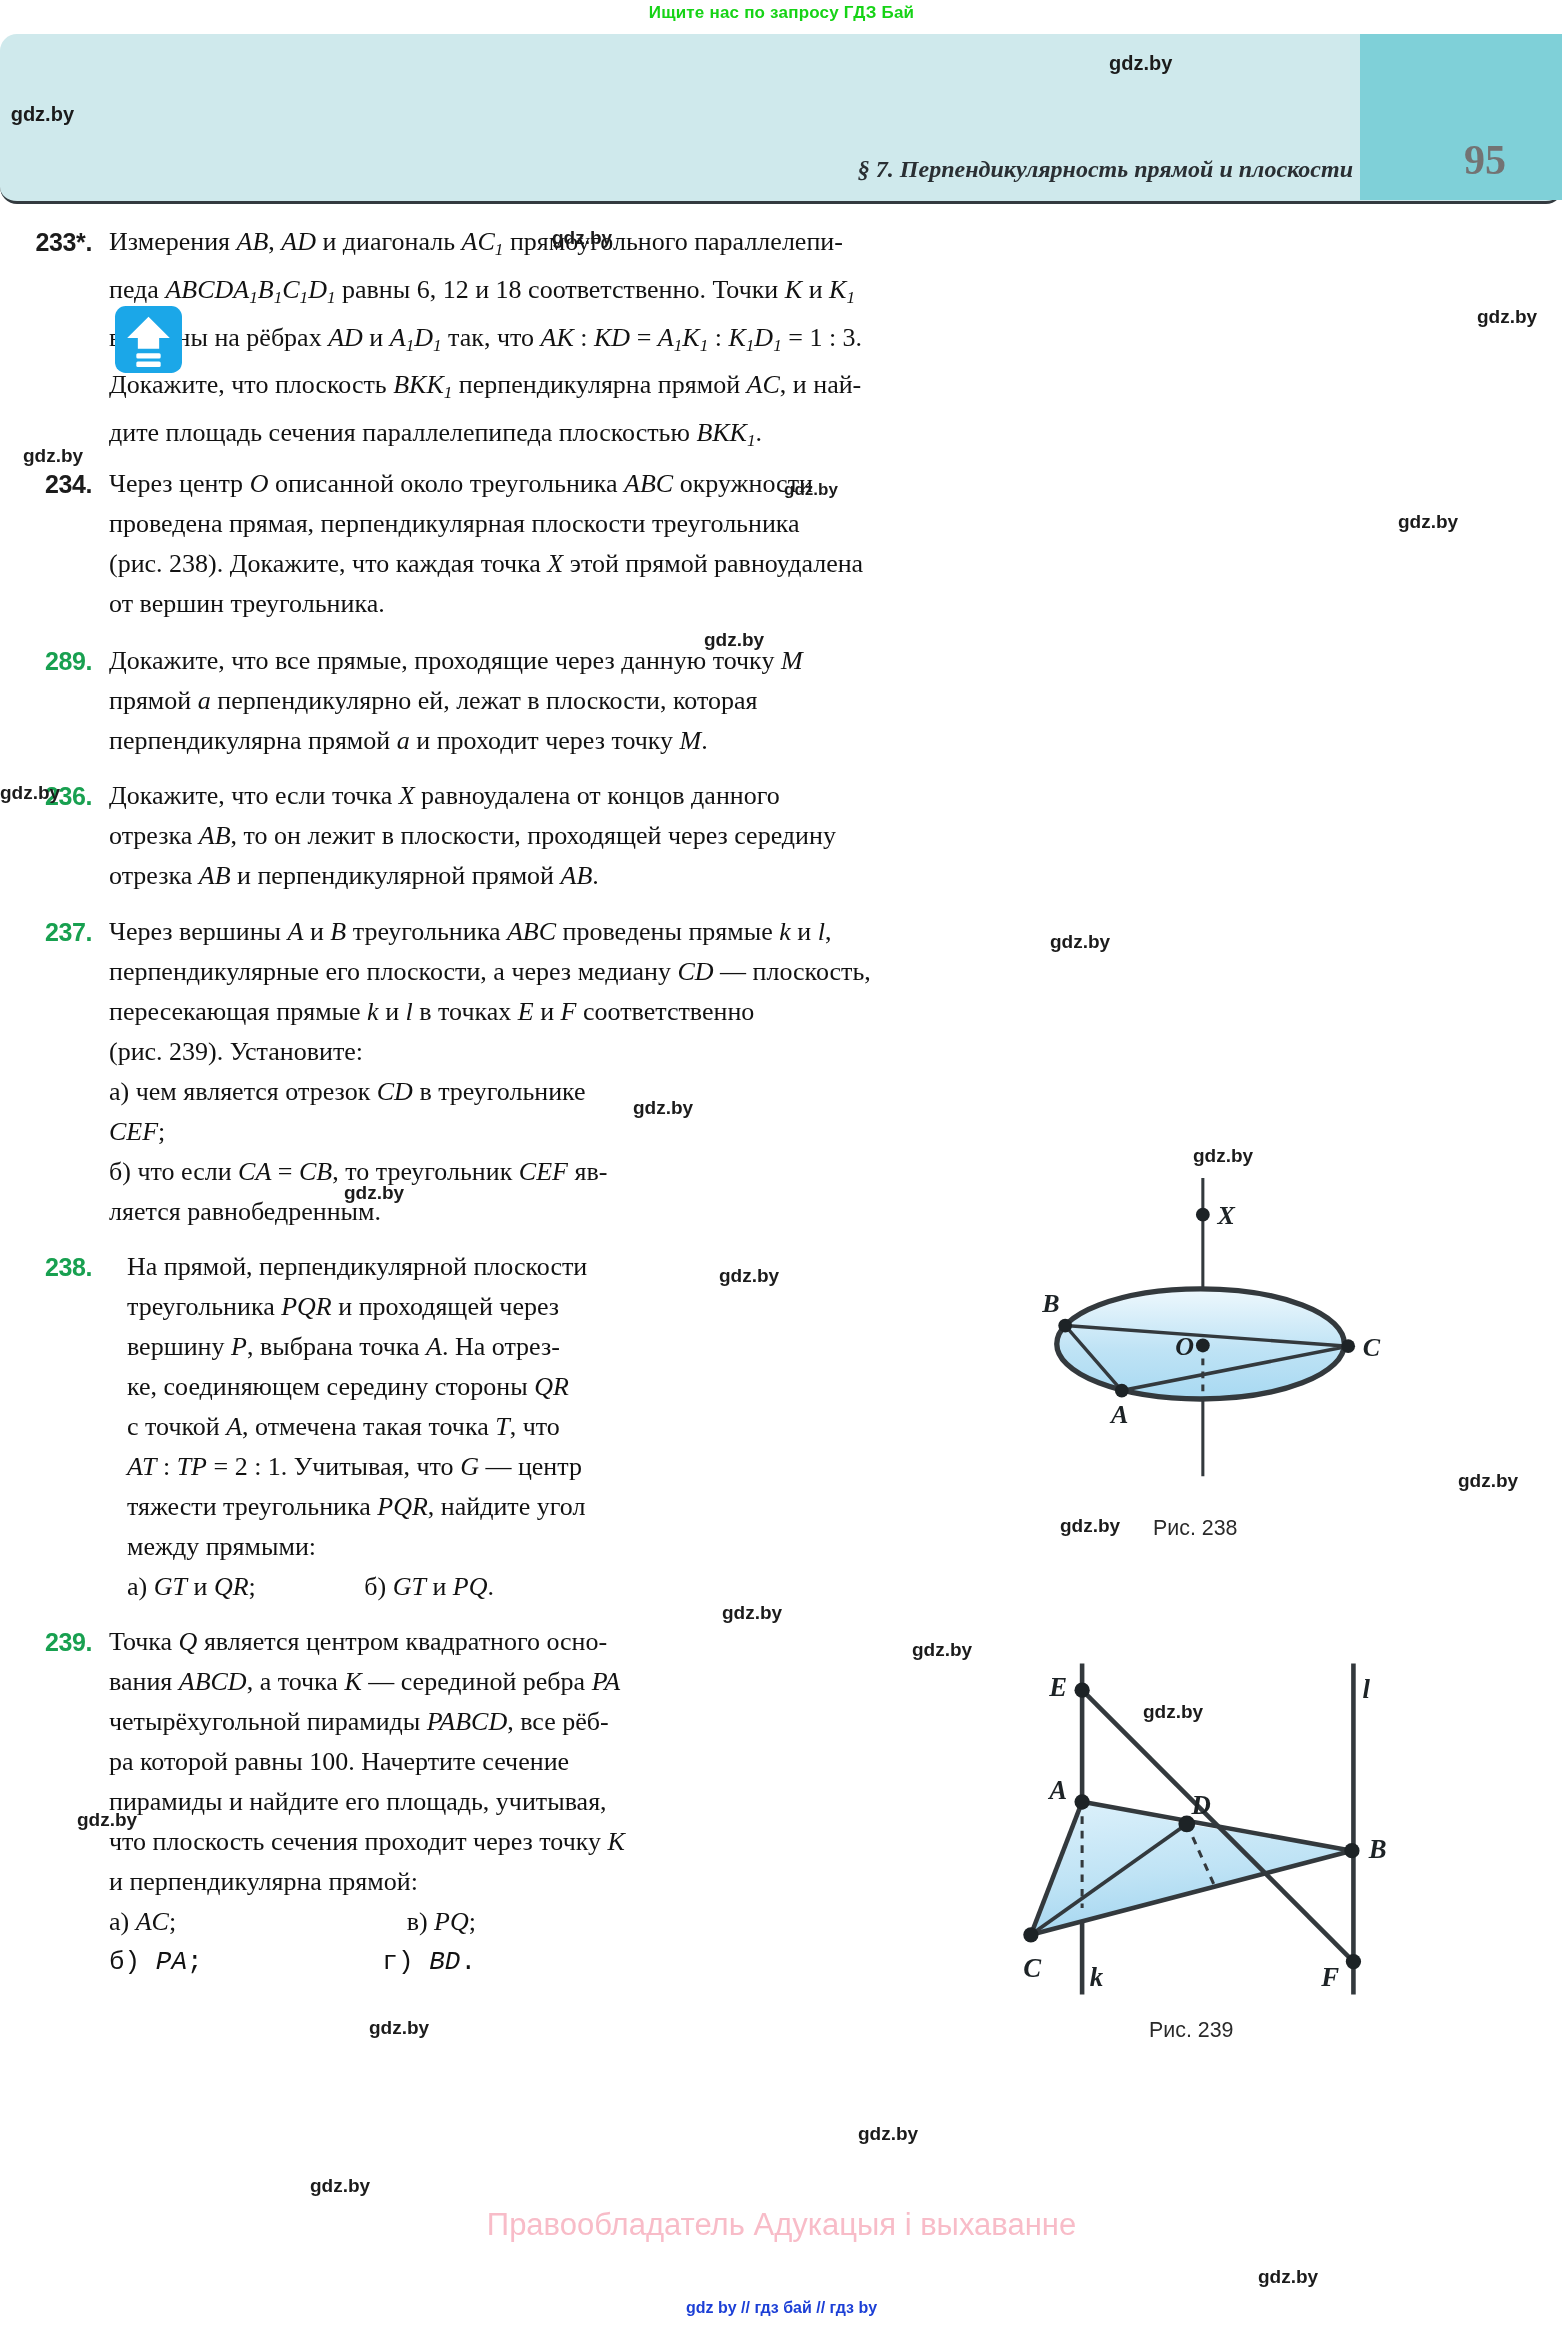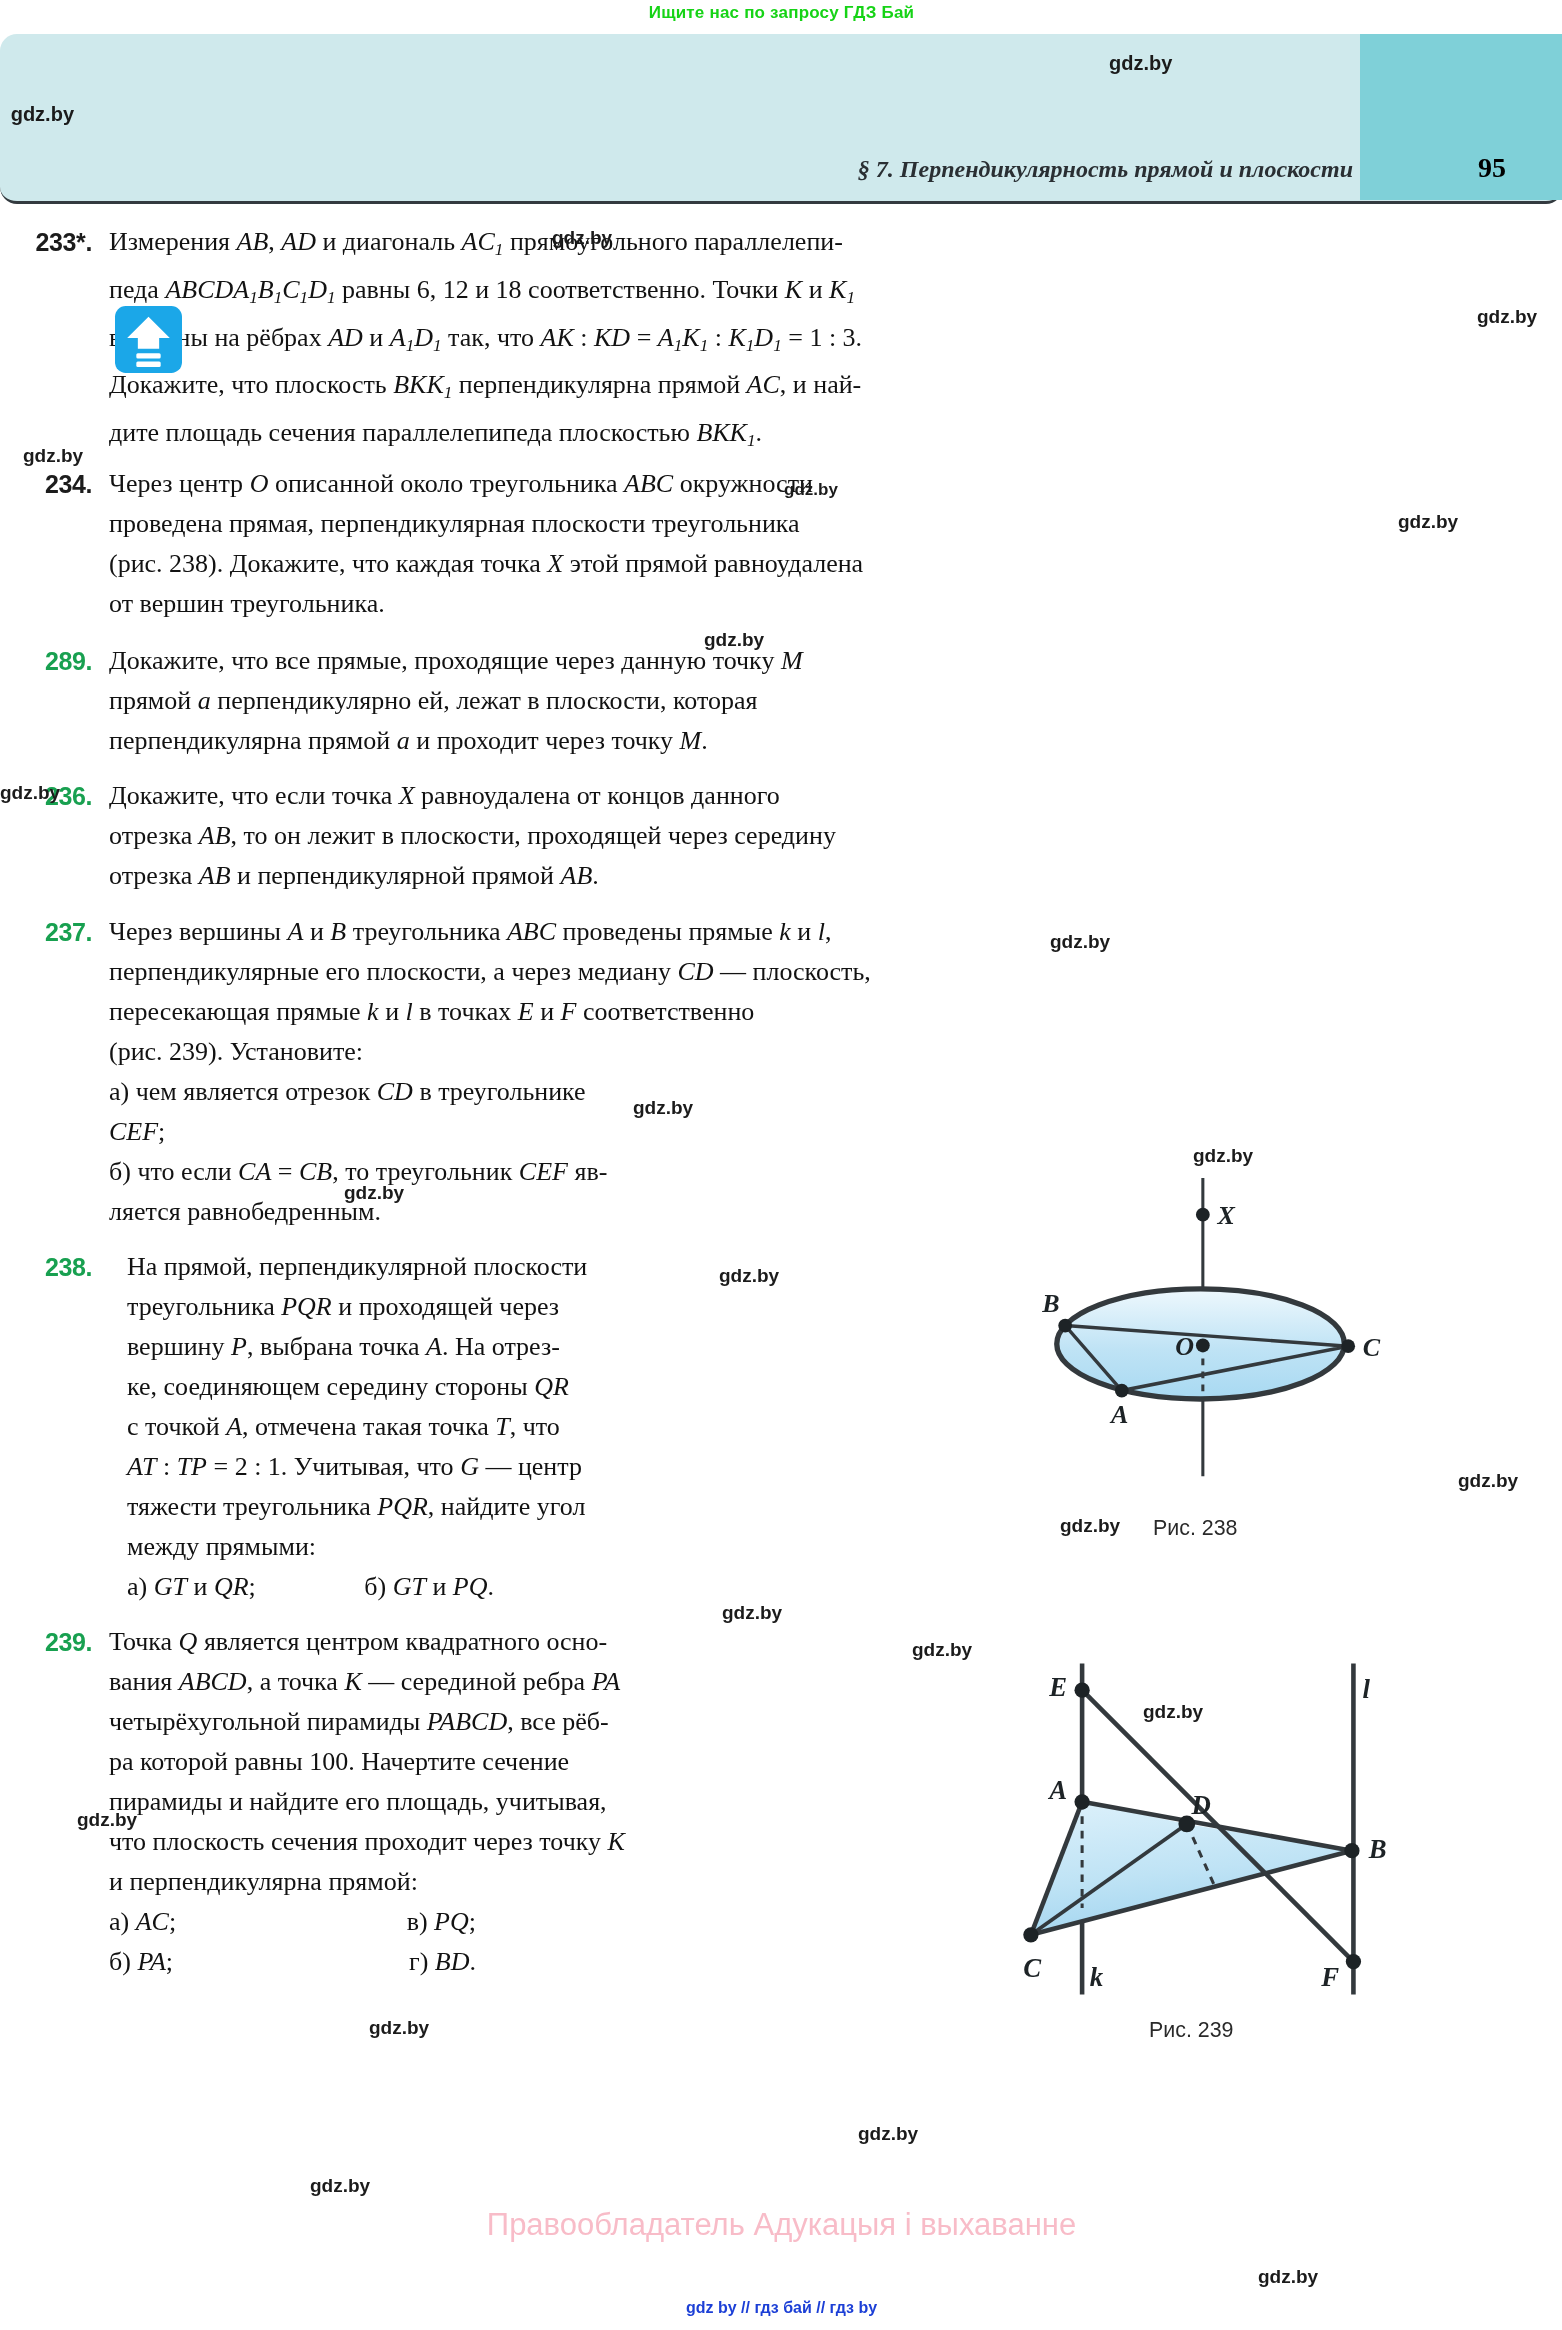--- a/index.html
+++ b/index.html
@@ -39,21 +39,21 @@
     font-size:24px;color:#2a2f33;
     white-space:nowrap;
   }
   #page-header .page-number-box{
     position:absolute;right:0;top:0;width:203px;height:166px;
     background:#7fd0d8;
   }
   #page-header .page-number{
     position:absolute;right:57px;bottom:17px;
     font-family:"Liberation Serif", serif;
-    font-size:28px;font-weight:600;color:#000000;
+    font-size:42px;font-weight:600;color:#737373;
   }
 
   
   .wm{
     position:absolute;
     font-family:"Liberation Sans", sans-serif;
     font-weight:bold;
     color:#1b1b1b;
     font-size:17px;
     white-space:nowrap;
@@ -261,21 +261,21 @@
         <div class="ln">вания <i>ABCD</i>, а точка <i>K</i> — серединой ребра <i>PA</i></div>
         <div class="ln">четырёхугольной пирамиды <i>PABCD</i>, все рёб-</div>
         <div class="ln">ра которой равны 100. Начертите сечение</div>
         <div class="ln">пирамиды и найдите его площадь, учитывая,</div>
         <div class="ln">что плоскость сечения проходит через точку <i>K</i></div>
         <div class="ln">и перпендикулярна прямой:</div>
         <div class="ln just" style="width: 367px; gap: 23px;">
           <span>а) <i>AC</i>;</span>
           <span>в) <i>PQ</i>;</span>
         </div>
-        <div class="ln just" style="width: 367px;">
+        <div class="ln just" style="width: 367px; font-family: Liberation Mono, monospace;">
           <span>б) <i>PA</i>;</span>
           <span>г) <i>BD</i>.</span>
         </div>
       </div>
   </div>
 
 </div>
 
 <div id="fig238">
   <svg width="413" height="413" viewBox="0 0 540 540" aria-hidden="true">

